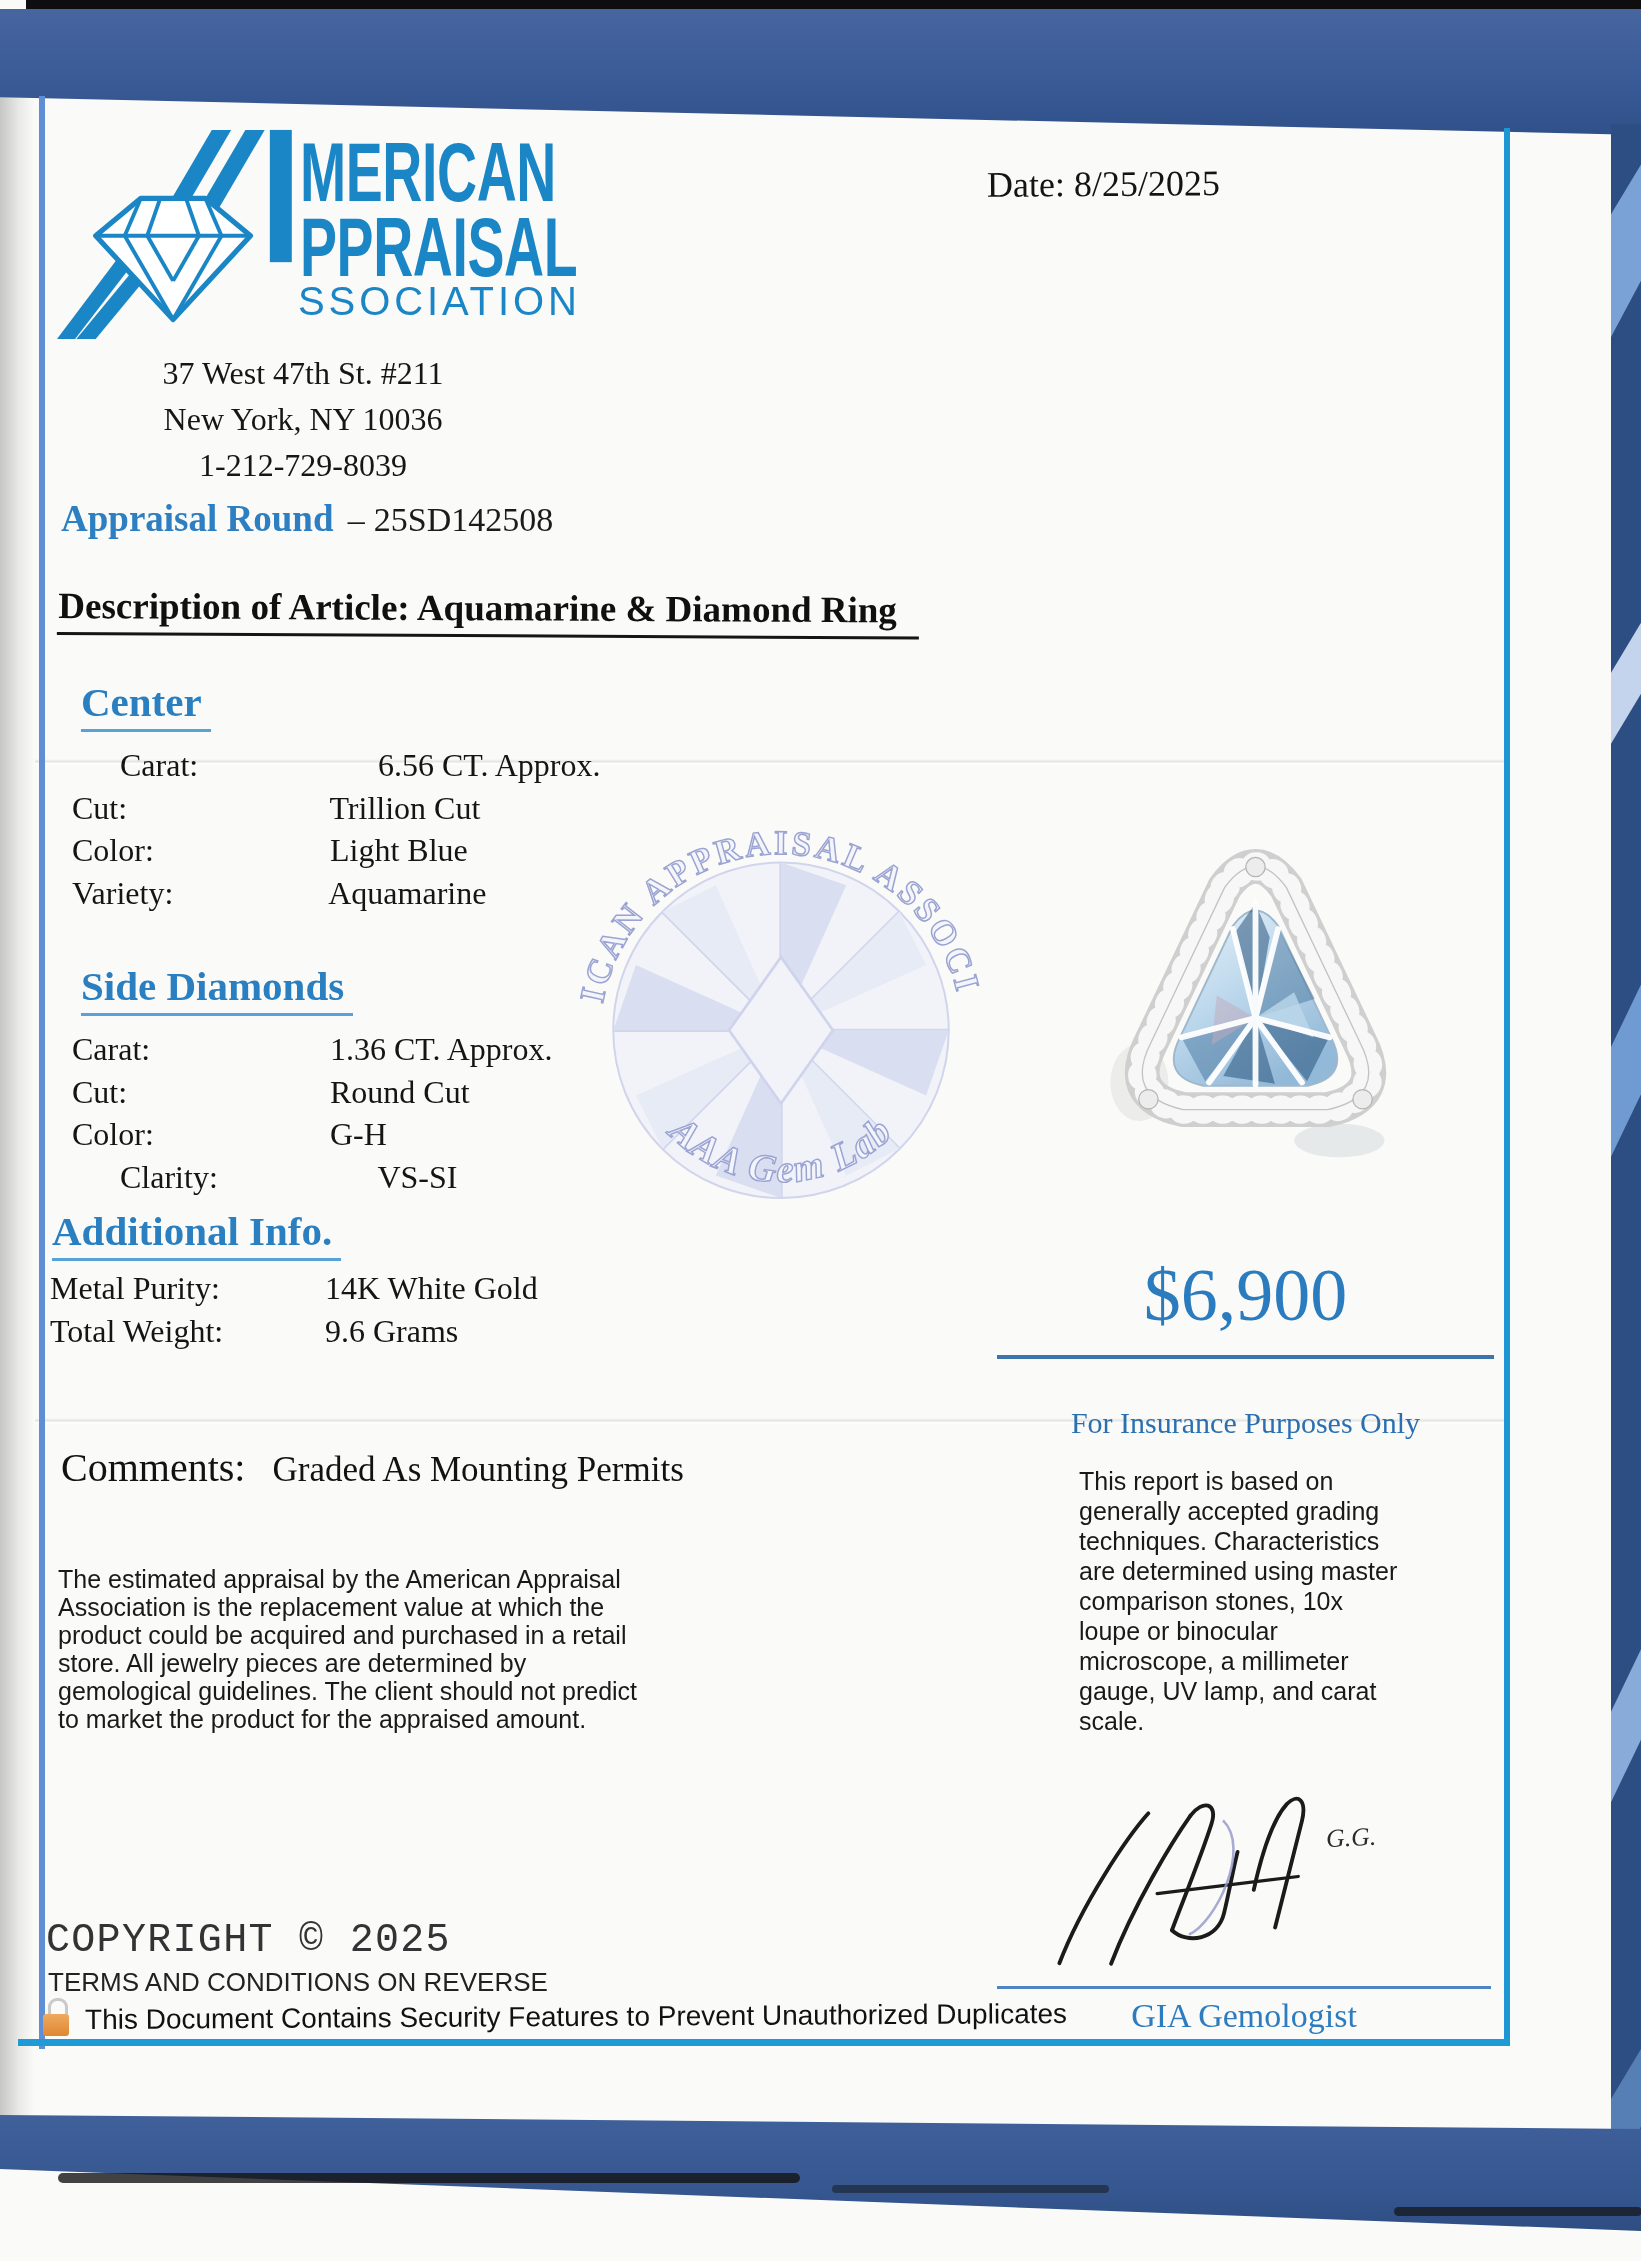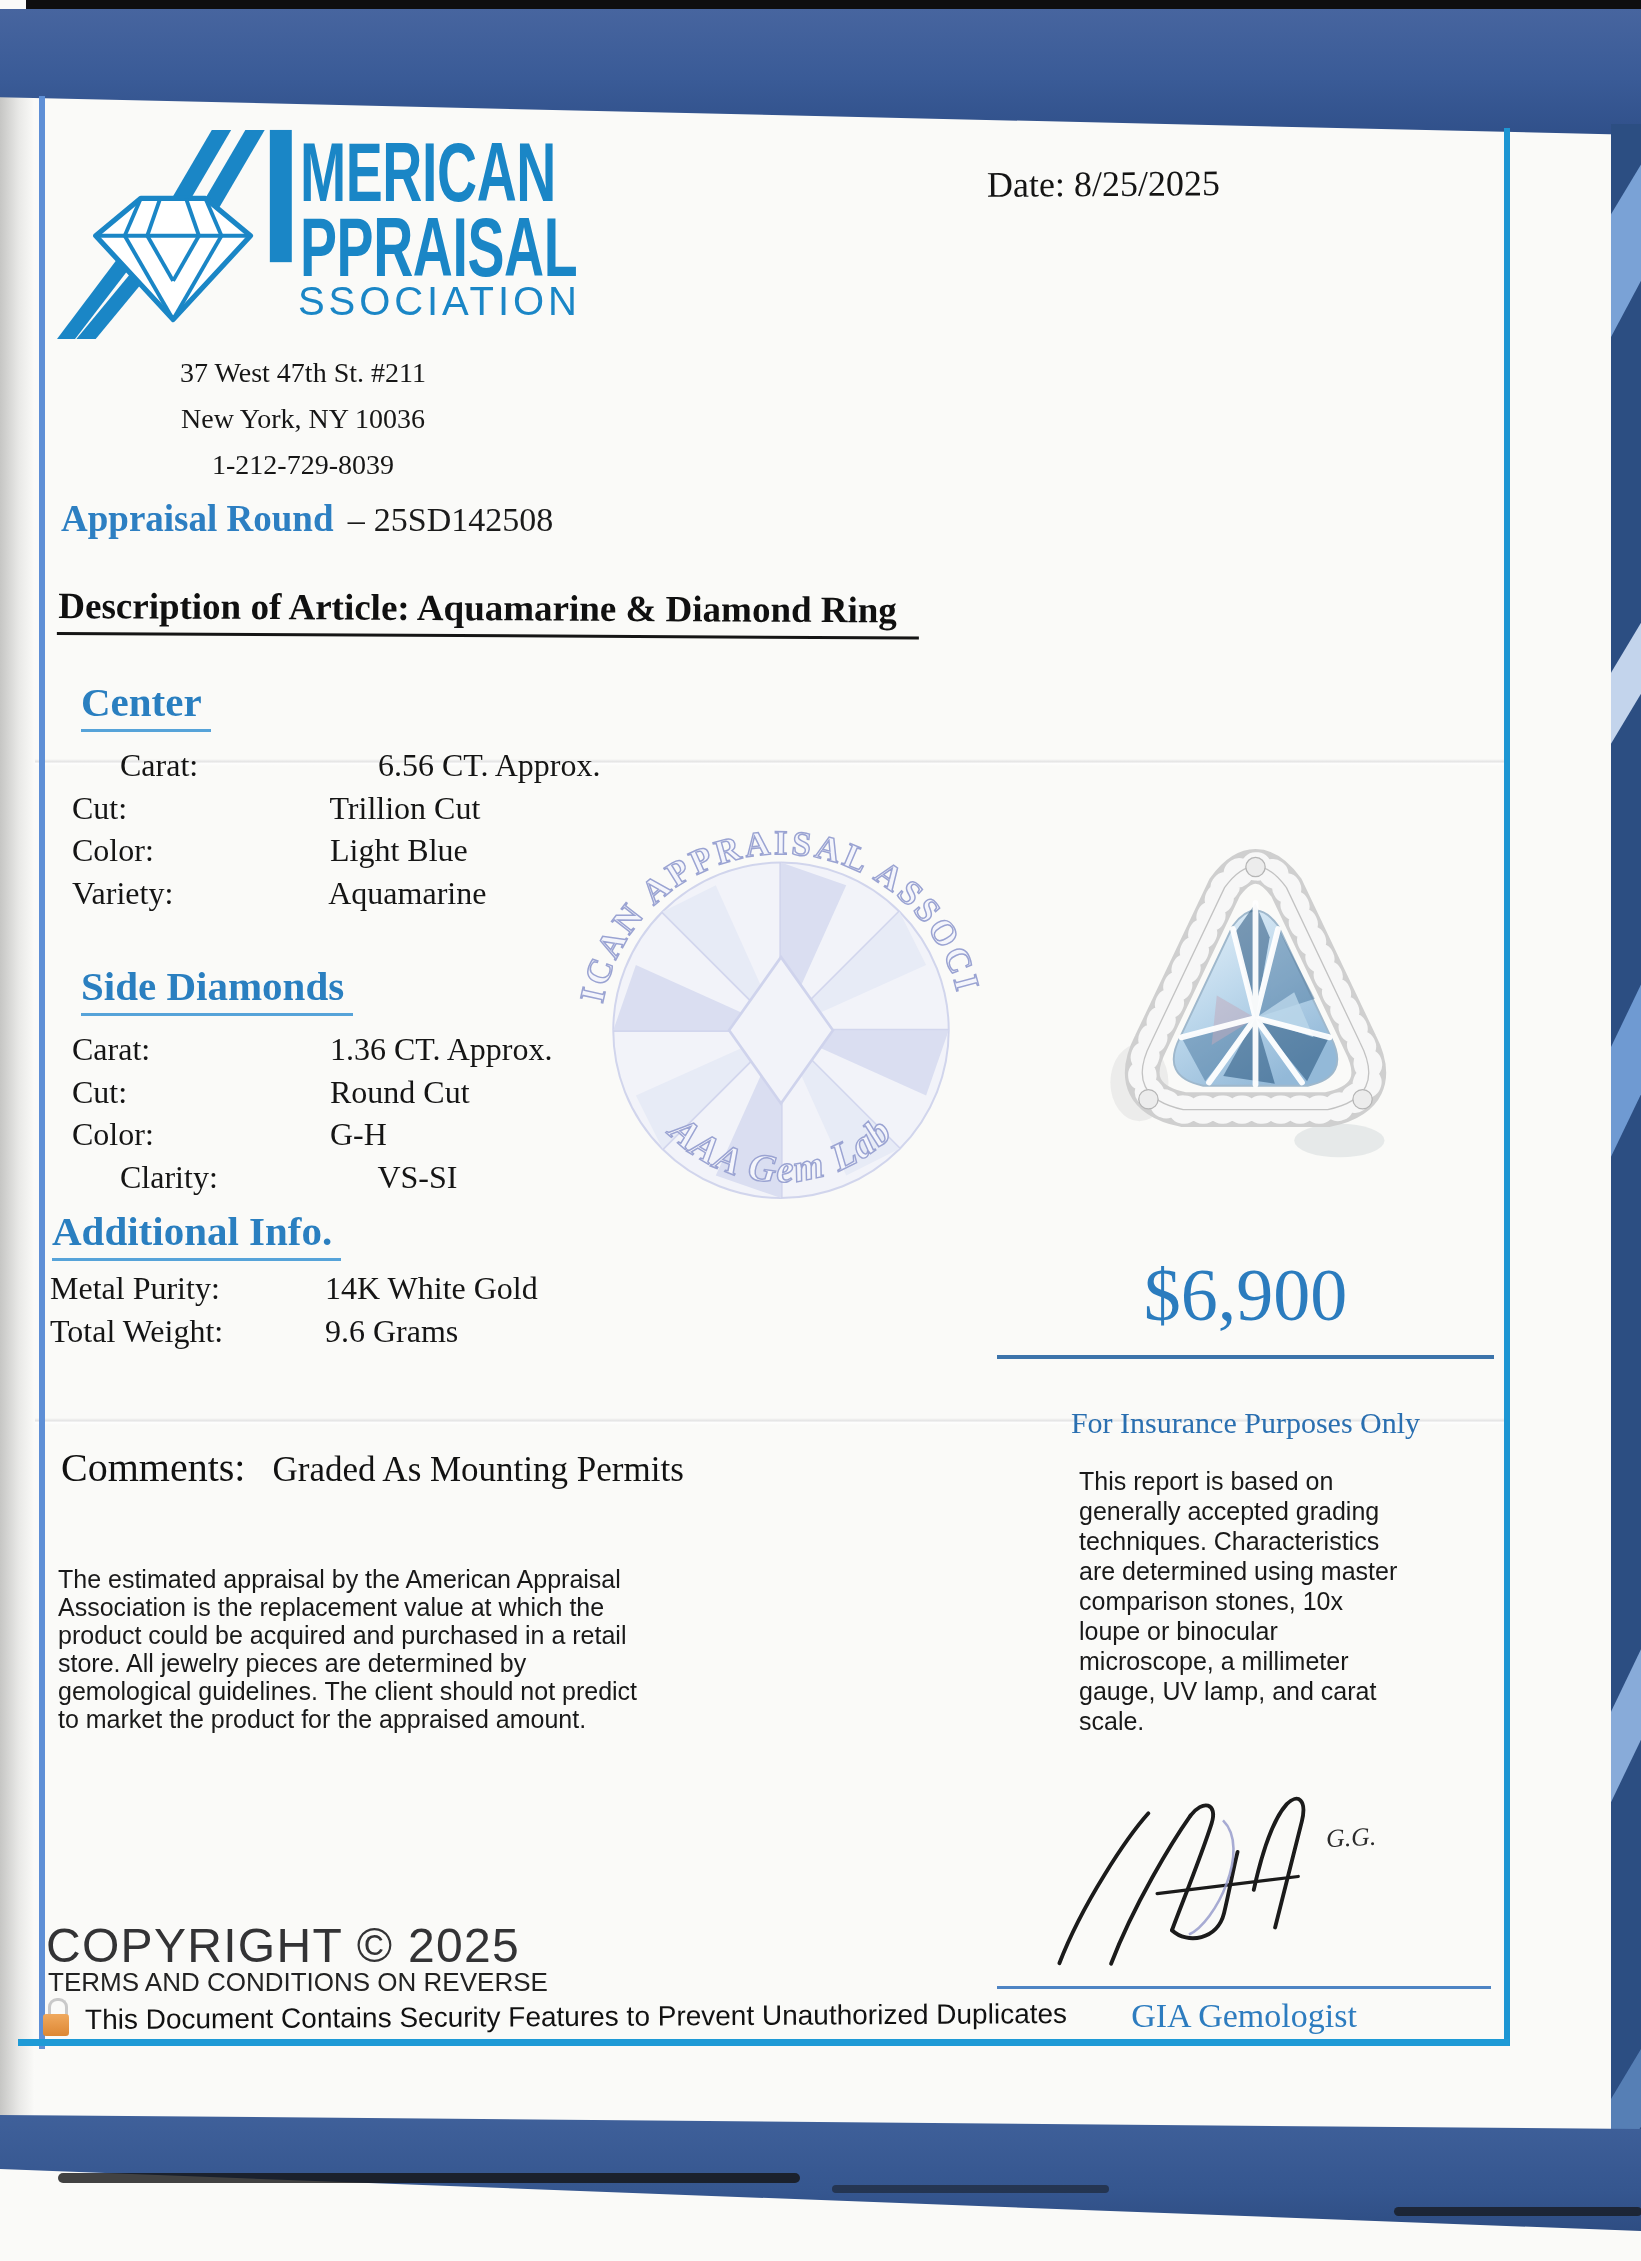--- a/index.html
+++ b/index.html
@@ -27,38 +27,38 @@
   .crease{left:35px;width:1475px;height:6.5px;
           background:linear-gradient(180deg,rgba(0,0,0,0) 0%,rgba(110,110,125,0.16) 40%,rgba(255,255,255,0.7) 62%,rgba(0,0,0,0) 100%);}
 
   
   .logo-word{color:#1a86c6;font-family:"Liberation Sans","DejaVu Sans",sans-serif;font-weight:700;line-height:1;}
   .logo-big{font-size:84px;transform:scaleX(0.66);transform-origin:left top;letter-spacing:-0.6px;}
   .logo-small{font-size:40px;letter-spacing:3.9px;font-weight:400;}
 
   
   .date{font-size:36px;color:#141414;}
-  .addr{width:400px;left:103px;text-align:center;font-size:28px;line-height:46px;color:#161616;}
+  .addr{width:400px;left:103px;text-align:center;font-size:32px;line-height:46px;color:#161616;}
   .appr-label{font-size:37px;font-weight:600;color:#2d7fc2;}
   .appr-num{font-size:34px;color:#1b1b1b;}
   .descr{font-size:37px;font-weight:700;color:#101010;border-bottom:3.2px solid #151515;
          padding:0 22px 5.2px 1.3px;transform:rotate(0.3deg);transform-origin:left;}
   .sec-head{font-size:41px;font-weight:700;color:#2a7fc0;border-bottom:3.9px solid #56a3d9;
             padding:0 9px 2.6px 0;display:inline-block;}
   .row{font-size:32px;color:#151515;}
   .row .lbl{display:inline-block;}
   .amount{font-size:74px;color:#2b7cbe;font-weight:500;text-align:center;width:497px;}
   .val-cap{width:497px;text-align:center;font-size:30px;color:#2a6fb0;}
   .comments-lbl{font-size:40px;color:#121212;}
   .comments-txt{font-size:35px;color:#121212;}
   .para{font-family:"Liberation Sans","DejaVu Sans",sans-serif;font-size:25px;color:#191919;
         white-space:pre-line;}
   .para-left{line-height:28px;width:723px;}
   .para-right{line-height:30px;width:400px;}
-  .copyright{font-family:Liberation Sans, sans-serif;font-size:48px;color:#333335;letter-spacing:1.3px;}
+  .copyright{font-family:Liberation Mono, monospace;font-size:40px;color:#333335;letter-spacing:1.3px;}
   .terms{font-family:"Liberation Sans","DejaVu Sans",sans-serif;font-size:26px;color:#222;}
   .security{font-family:"Liberation Sans","DejaVu Sans",sans-serif;font-size:28px;color:#111;
             transform:rotate(-0.35deg);transform-origin:left;}
   .sig-rule{left:997px;top:1986px;width:494px;height:3.2px;background:#4e84c4;}
   .gia{left:997px;top:1997px;width:494px;text-align:center;font-size:34px;color:#2d7cbf;}
   .gg{font-style:italic;font-size:40px;color:#2b2b2b;}
 
   
   .padlock{left:43px;top:1998px;width:28px;height:39px;}
   .padlock .shackle{position:absolute;left:5.2px;top:0;width:14px;height:17px;border:3.9px solid #c9c9c9;

